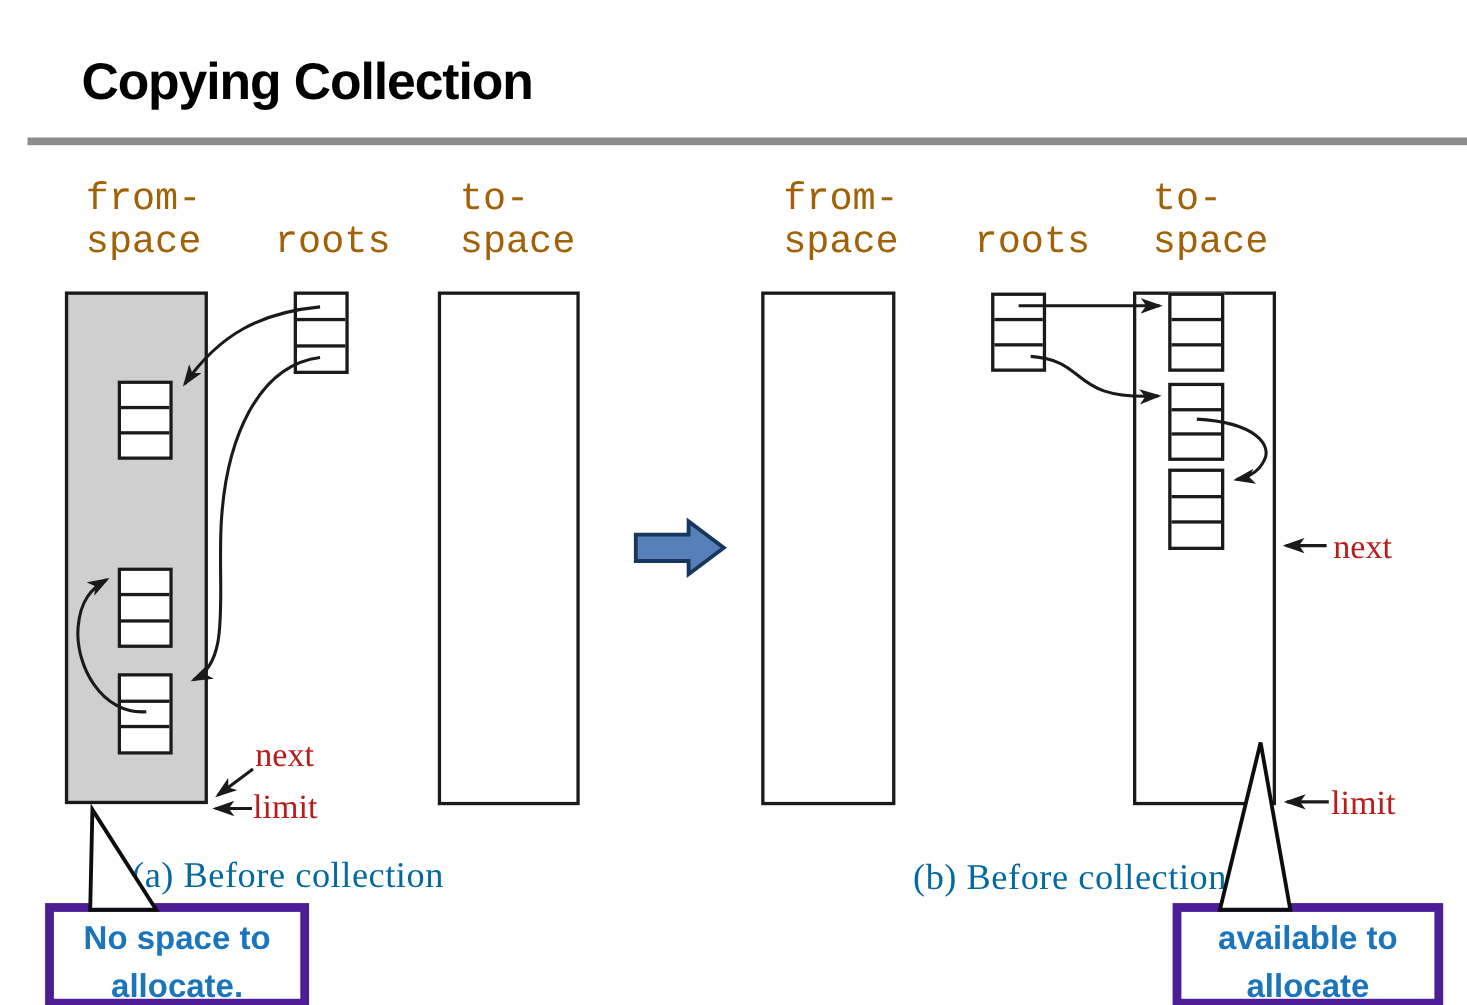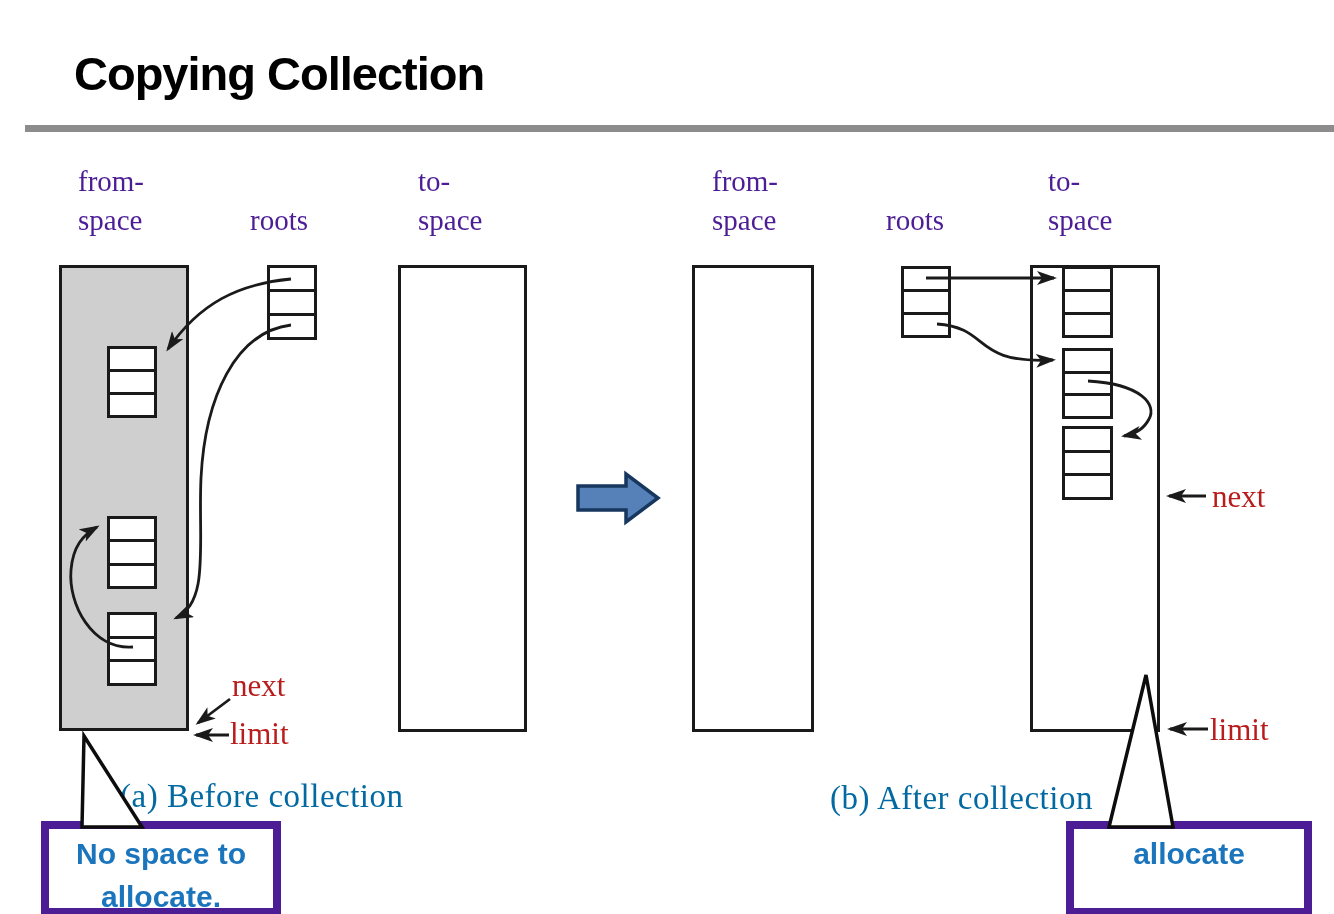--- a/index.html
+++ b/index.html
@@ -16,21 +16,21 @@
   }
   .rule { position:absolute; left:25px; top:87px; width:1309px; height:7px; background:var(--rule); }
   .region { position:absolute; border:3px solid var(--line); background:#fff; box-sizing:border-box; }
   .region.gray { background:var(--gray); }
   .obj {
     position:absolute; border:3px solid var(--line); box-sizing:border-box;
     display:flex; flex-direction:column; background:#fff; z-index:2;
   }
   .obj .cell { flex:1; border-top:3px solid var(--line); }
   .obj .cell:first-child { border-top:none; }
-  .space-label { position:absolute; font-size:29px; line-height:39px; color:#4c1d95; z-index:3; }
+  .space-label { position:absolute; font-size:35px; line-height:39px; color:#a16207; z-index:3;font-family:Liberation Mono, monospace; }
   .ptr-label { position:absolute; font-size:31px; color:#b91c1c; z-index:3; }
   .caption { position:absolute; font-size:33px; color:#0369a1; letter-spacing:0.5px; z-index:1; }
   .callout {
     position:absolute; border:8px solid #4c1d95; background:#fff; box-sizing:border-box;
     text-align:center; font-family:"Liberation Sans", sans-serif; font-weight:700;
     font-size:30px; color:var(--blue); line-height:43px; padding-top:3px; z-index:5;
   }
   svg.overlay { position:absolute; left:0; top:0; z-index:10; pointer-events:none; }
   .arrow { fill:none; stroke:var(--line); stroke-width:2.8px; }
   .tail { fill:#ffffff; stroke:#0d0d0d; stroke-width:3.5px; }
@@ -116,23 +116,24 @@
     <div class="cell"></div>
   </div>
   <div class="obj" style="left:1062px; top:388px; width:51px; height:74px;">
     <div class="cell"></div>
     <div class="cell"></div>
     <div class="cell"></div>
   </div>
 
   <div class="ptr-label" style="left:1212px; top:441px;">next</div>
   <div class="ptr-label" style="left:1210px; top:674px;">limit</div>
-  <div class="caption" style="left:830px; top:742px;">(b) After collection</div>
+  <div class="caption" style="left:830px; top:742px;">(b) Before collection</div>
 
   <div class="callout" style="left:1066px; top:783px; width:246px; height:95px;">
+    <div>available to</div>
     <div>allocate</div>
   </div>
 
   <svg class="overlay" width="1334" height="914" viewBox="0 0 1334 914">
     <defs>
       <marker id="ah" markerUnits="userSpaceOnUse" markerWidth="20" markerHeight="14" refX="17" refY="7" orient="auto">
         <path d="M0,0 L20,7 L0,14 L5,7 Z" fill="#1a1a1a"></path>
       </marker>
     </defs>
 

